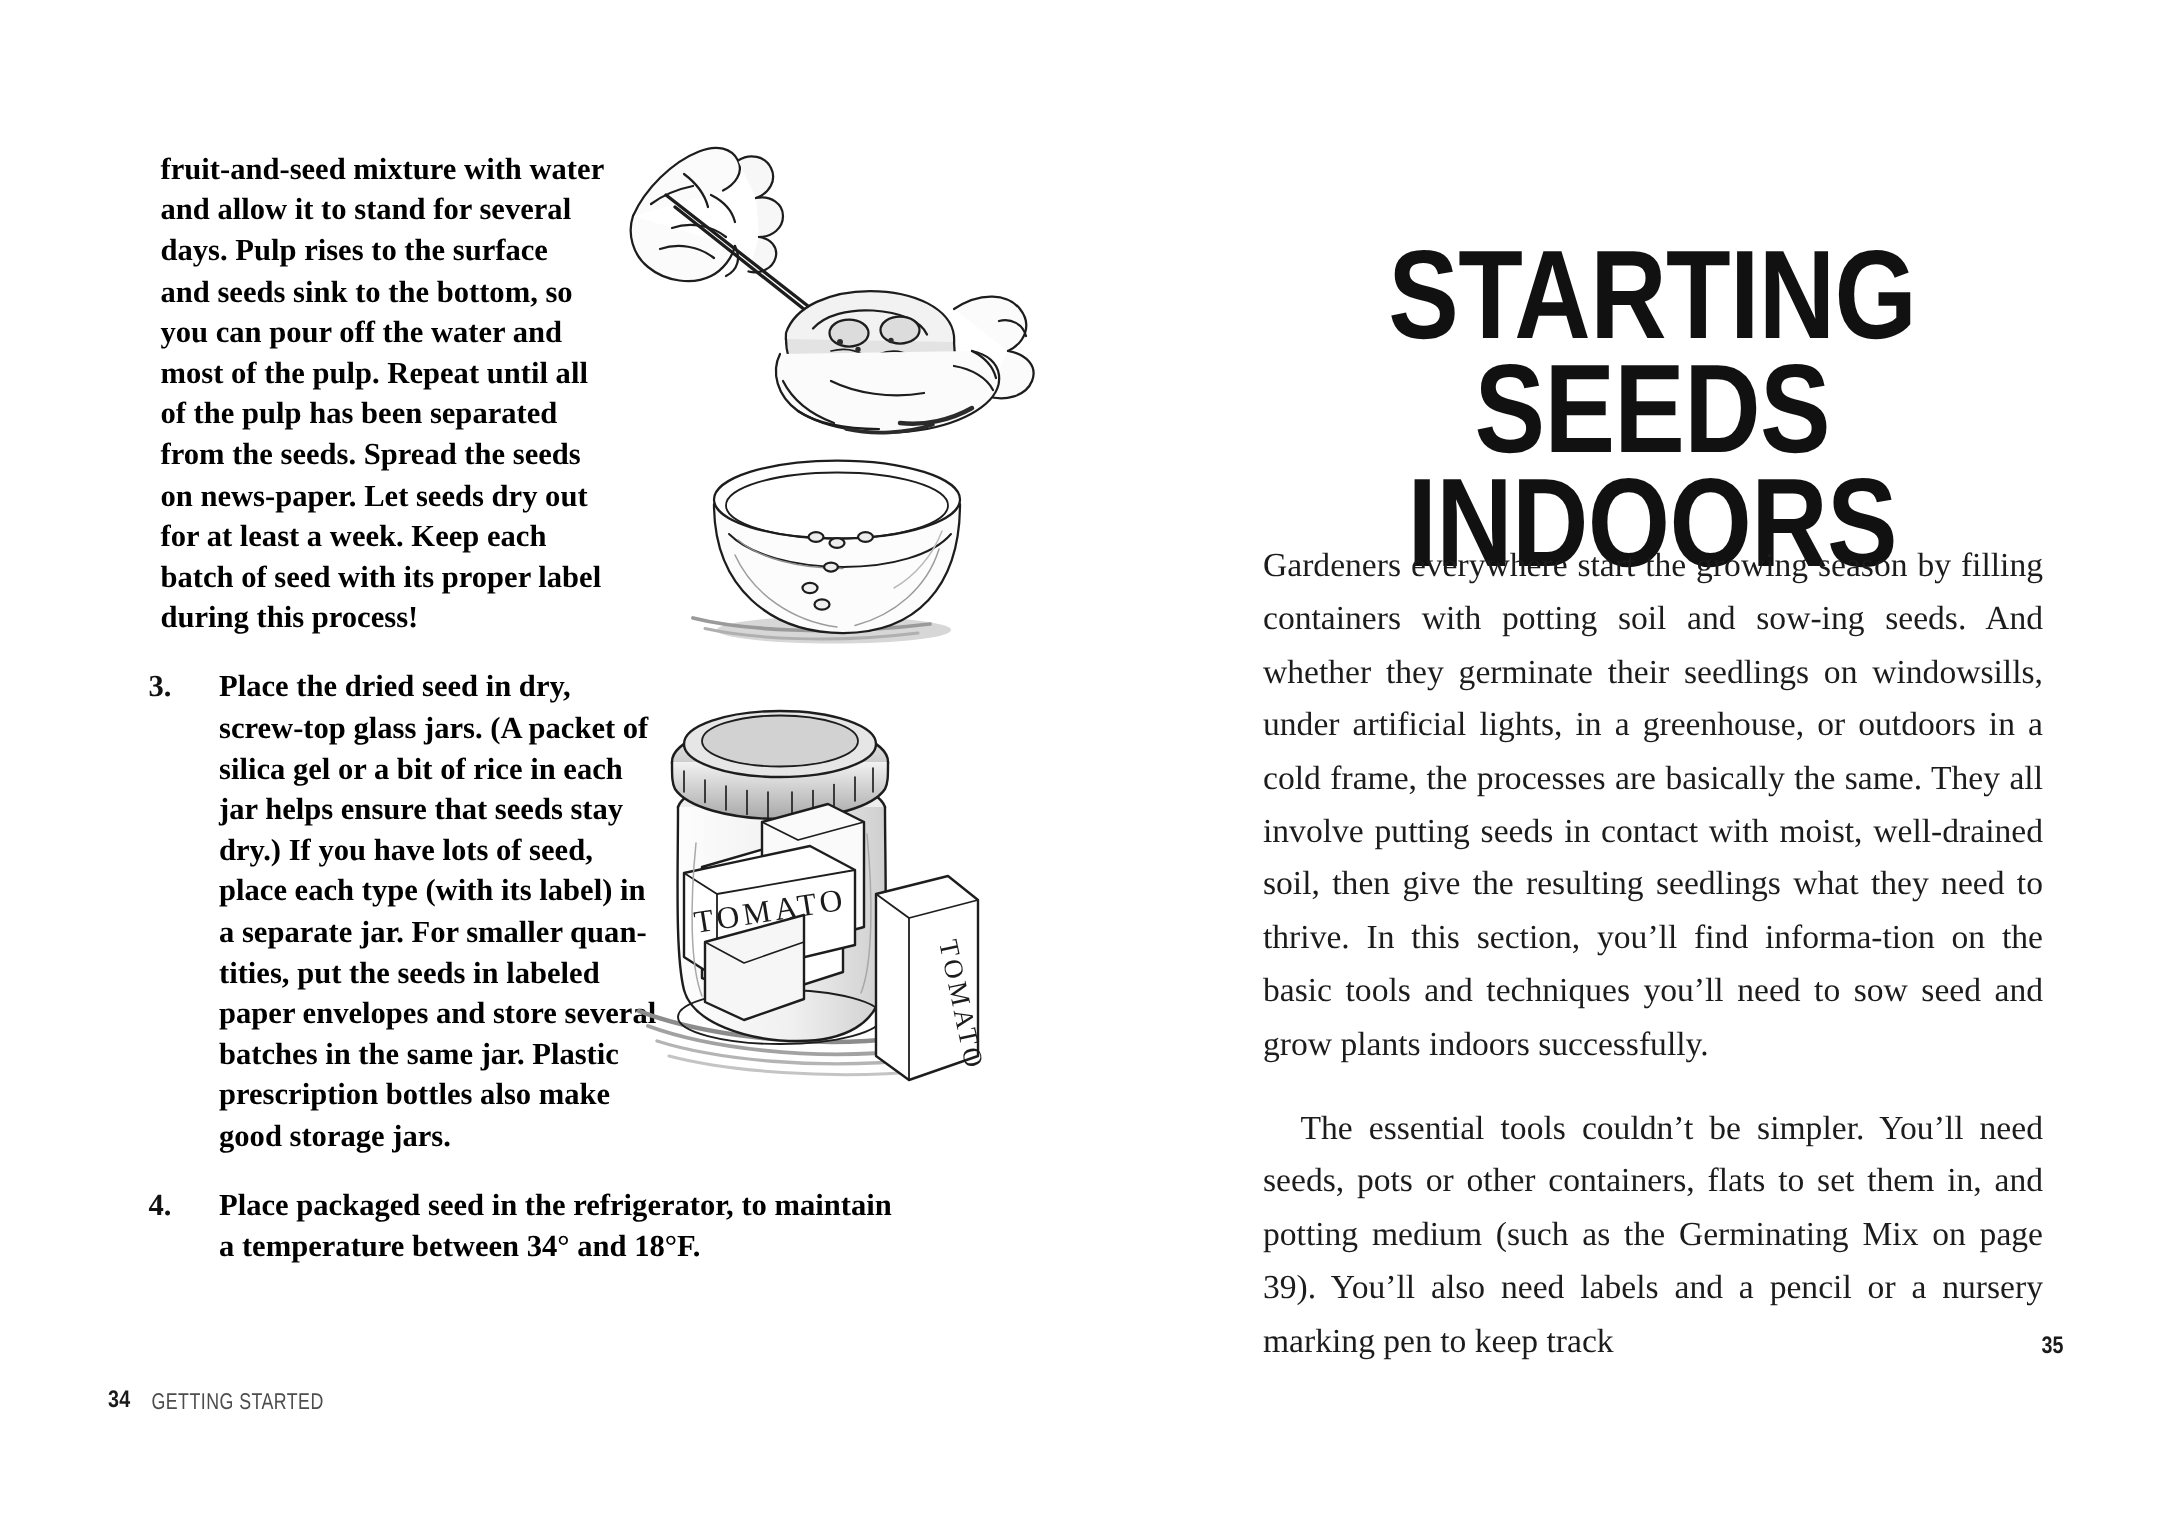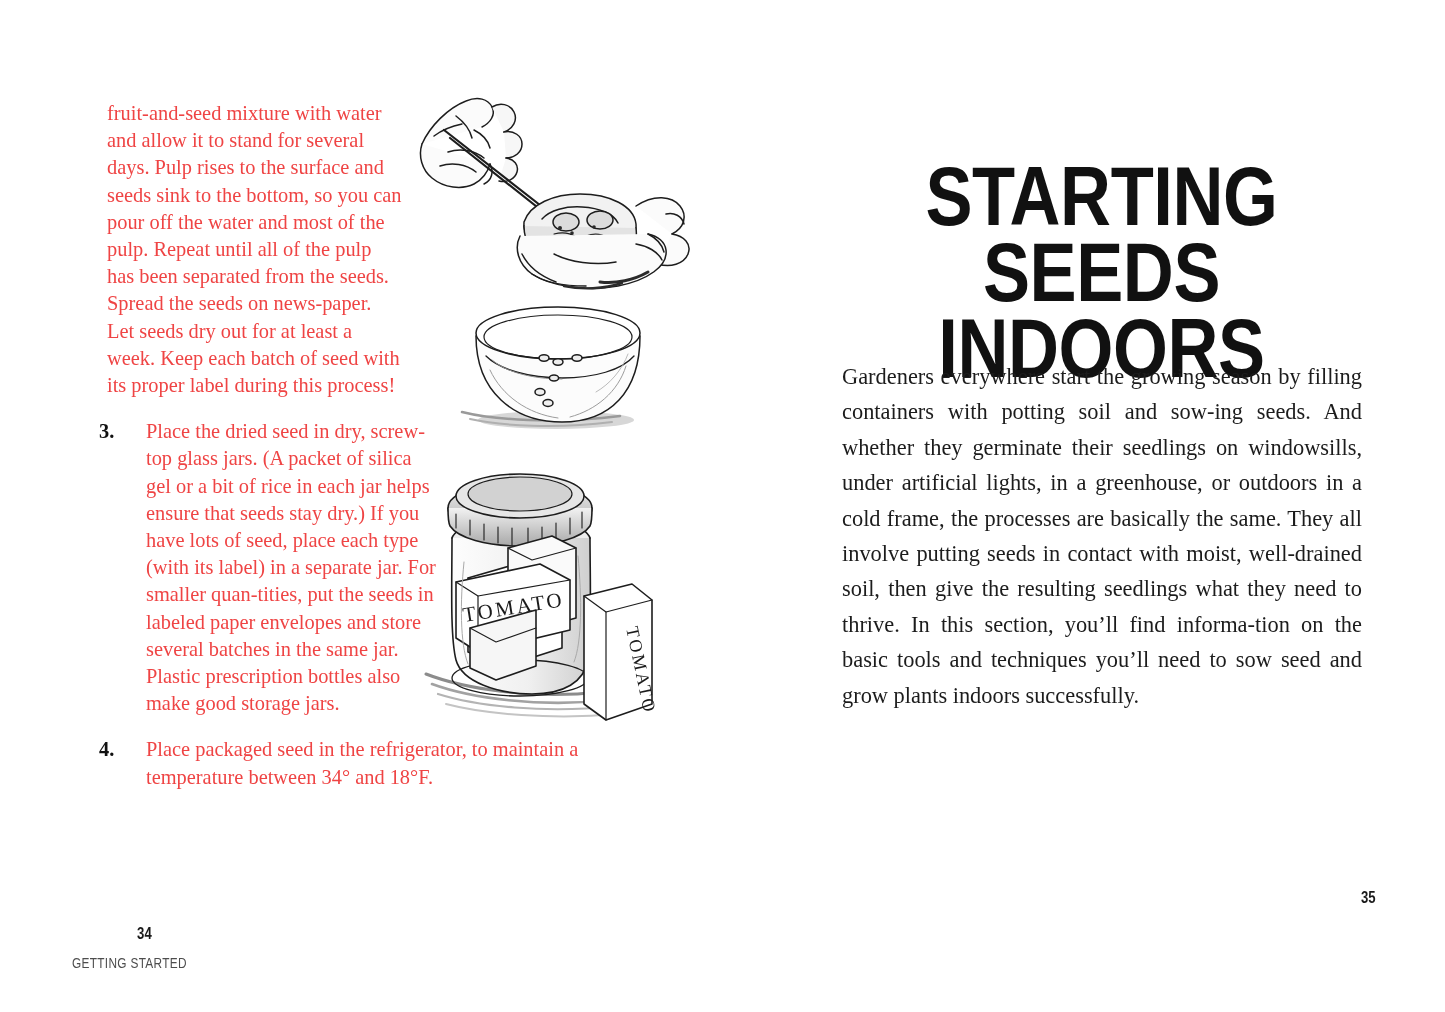--- a/index.html
+++ b/index.html
@@ -32,24 +32,25 @@
   .left-col {
     position: absolute;
     left: 107px;
     top: 100px;
     width: 296px;
   }
   .para {
     font-family: "Liberation Serif", serif;
     font-size: 20.4px;
     line-height: 27.2px;
-    color: #ef4444;
+    color: #000000;
     text-align: left;
     margin: 0;
     hyphens: manual;
+    font-weight: bold;
   }
   .num-list {
     margin: 0;
     padding: 0;
     list-style: none;
   }
   .num-item {
     position: relative;
     margin-top: 19px;
     padding-left: 39px;
@@ -73,23 +74,22 @@
   .illus {
     position: absolute;
   }
   .illus svg { display: block; }
 
   .footer-left {
     position: absolute;
     left: 72px;
     top: 925px;
     display: flex;
-    align-items: center;
+    align-items: flex-end;
     gap: 11px;
-    flex-direction: column;
   }
   .folio {
     font-family: "Liberation Sans Narrow", "Liberation Sans", sans-serif;
     font-weight: bold;
     font-size: 16px;
     letter-spacing: 0.2px;
     color: #1a1a1a;
     transform: scaleX(0.82);
     transform-origin: left center;
   }
@@ -374,20 +374,21 @@
   <div class="page-right">
 
 
     <div class="part-title">
       <div>STARTING SEEDS</div>
       <div>INDOORS</div>
     </div>
 
     <div class="right-col">
       <p class="para-just">Gardeners everywhere start the growing season by filling containers with potting soil and sow-ing seeds. And whether they germinate their seedlings on windowsills, under artificial lights, in a greenhouse, or outdoors in a cold frame, the processes are basically the same. They all involve putting seeds in contact with moist, well-drained soil, then give the resulting seedlings what they need to thrive. In this section, you’ll find informa-tion on the basic tools and techniques you’ll need to sow seed and grow plants indoors successfully.</p>
+      <p class="para-just indent">The essential tools couldn’t be simpler. You’ll need seeds, pots or other containers, flats to set them in, and potting medium (such as the Germinating Mix on page 39). You’ll also need labels and a pencil or a nursery marking pen to keep track</p>
     </div>
 
     <div class="clip-bottom"></div>
 
     <div class="footer-right">
       <span class="folio-right">35</span>
     </div>
   </div>
 
 </div>

